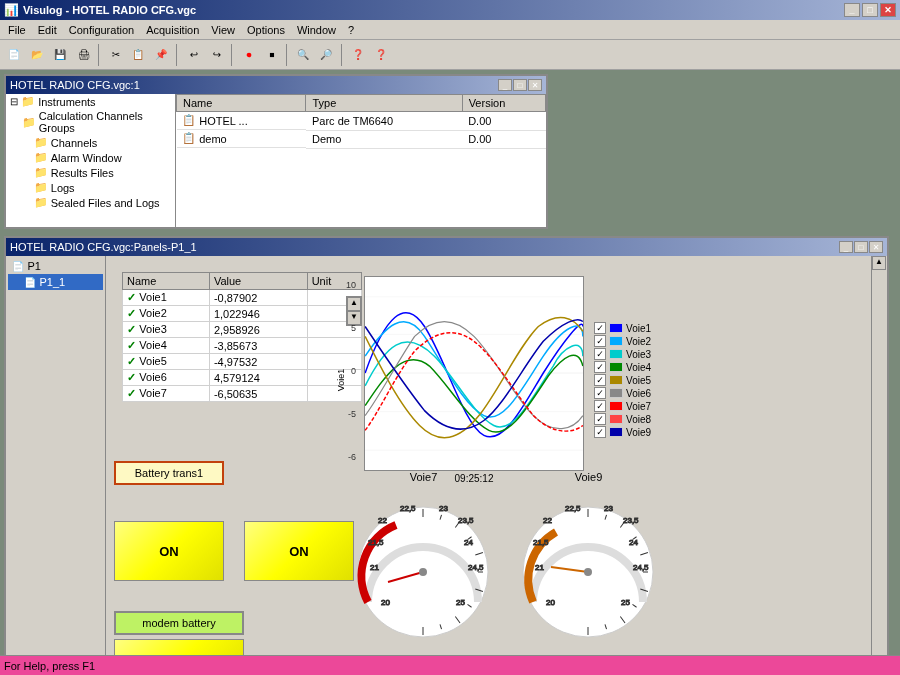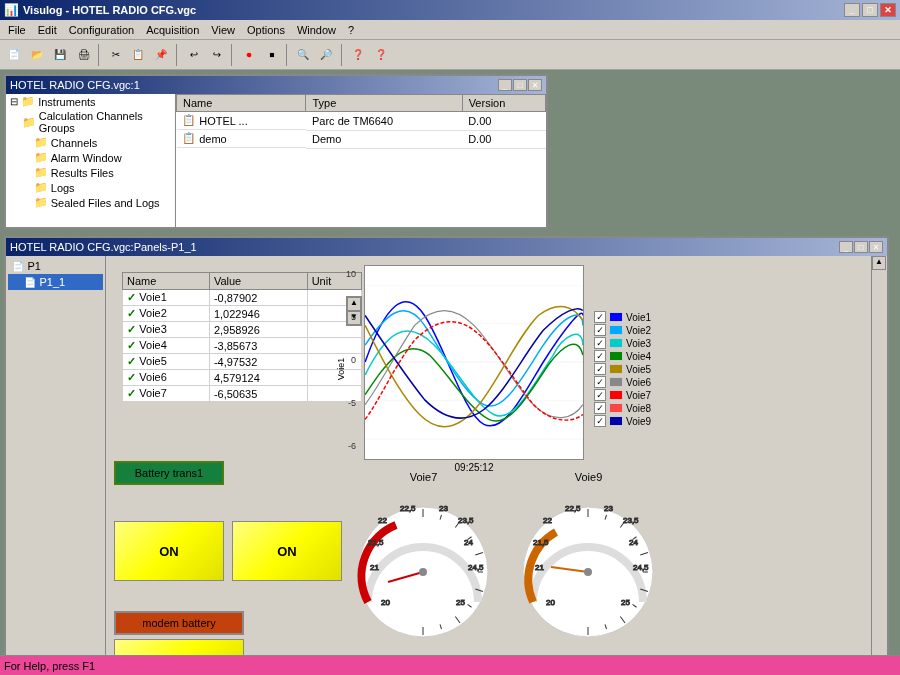--- a/index.html
+++ b/index.html
@@ -196,40 +196,40 @@
       padding: 2px 4px;
       text-align: left;
       font-weight: normal;
     }
     .voie-table td {
       border: 1px solid #d0d0d0;
       padding: 1px 4px;
     }
     .check-cell { color: green; font-weight: bold; }
     .battery-btn {
-      background: #15803d;
-      border: 2px solid #4d7c0f;
+      background: #fef9c3;
+      border: 2px solid #c2410c;
       padding: 4px 10px;
       font-size: 11px;
       cursor: pointer;
       min-width: 110px;
       text-align: center;
     }
     .battery-indicator {
       width: 110px; height: 60px;
       background: linear-gradient(135deg, #ffff80, #ffff00, #e0e000);
       border: 1px solid #888;
       display: flex;
       align-items: center;
       justify-content: center;
       font-weight: bold;
       font-size: 13px;
     }
     .modem-btn {
-      background: #c2410c;
+      background: #bef264;
       border: 2px solid #888;
       padding: 4px 14px;
       font-size: 11px;
       cursor: pointer;
       text-align: center;
       min-width: 130px;
     }
     .modem-indicator {
       width: 130px; height: 45px;
       background: linear-gradient(135deg, #ffff80, #ffff00, #e0e000);
@@ -489,36 +489,36 @@
             <div style="width:14px;height:14px;background:#d4d0c8;border:1px solid #888;font-size:8px;text-align:center;cursor:pointer;">▲</div>
             <div style="flex:1;background:#d4d0c8;"></div>
             <div style="width:14px;height:14px;background:#d4d0c8;border:1px solid #888;font-size:8px;text-align:center;cursor:pointer;">▼</div>
           </div>
         </div>
 
         <div style="position:absolute; left:8px; top:205px;">
           <div style="display:flex; gap:8px; margin-bottom:4px;">
             <button class="battery-btn">Battery trans1</button>
           </div>
-          <div style="display:flex; gap:8px;margin-top:36px;">
+          <div style="display:flex; gap:20px;margin-top:36px;">
             <div class="battery-indicator">
               <span>ON</span>
             </div>
             <div class="battery-indicator">
               <span>ON</span>
             </div>
           </div>
         </div>
 
         <div style="position:absolute; left:8px; top:355px;">
           <button class="modem-btn">modem battery</button>
           <div class="modem-indicator"></div>
         </div>
 
-        <div style="position:absolute; left:240px; top:9px; display:flex; gap:6px;">
+        <div style="position:absolute; left:240px; top:20px; display:flex; gap:6px;">
           <div style="position:relative;">
             <div style="position:absolute; left:-16px; top:50%; transform:translateY(-50%) rotate(-90deg); font-size:9px; white-space:nowrap;">Voie1</div>
             <div style="display:flex; flex-direction:column; align-items:flex-end; margin-right:2px; font-size:9px; color:#333; justify-content:space-between; height:190px; padding:4px 0;">
               <span>10</span>
               <span>5</span>
               <span>0</span>
               <span>-5</span>
               <span>-6</span>
             </div>
           </div>

